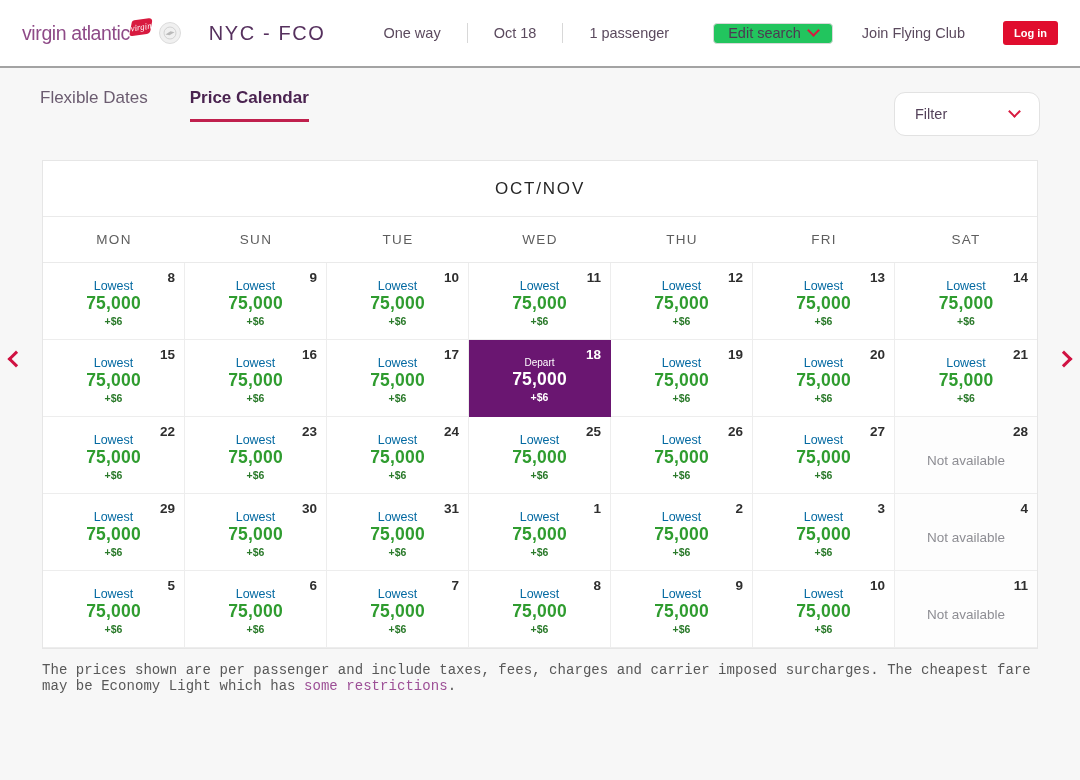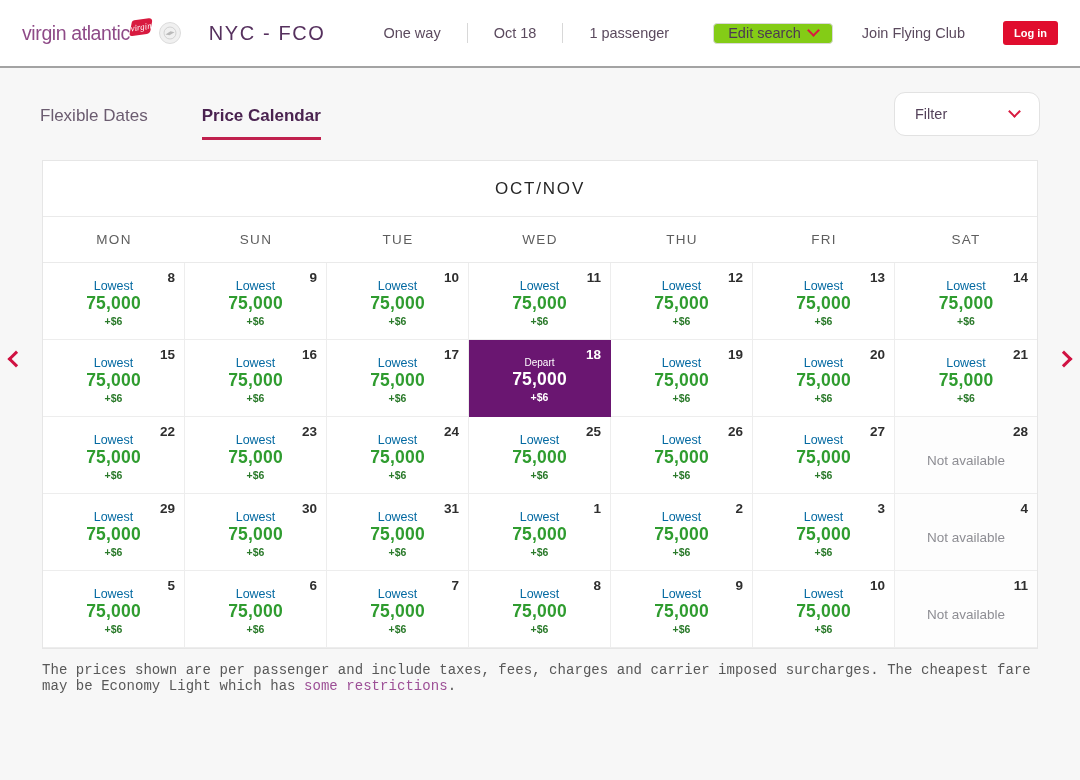--- a/index.html
+++ b/index.html
@@ -113,21 +113,21 @@
     height: 20px;
     background: #d8d8d8;
   }
 
   .edit-search-btn {
     margin-left: 26px;
     height: 21px;
     padding: 0 14px;
     border: 1px solid #d9d9d9;
     border-radius: 4px;
-    background: #84cc16;
+    background: #22c55e;
     font-size: 14.5px;
     color: #4c3a52;
     display: flex;
     align-items: center;
     gap: 8px;
     cursor: pointer;
     font-family: inherit;
     white-space: nowrap;
   }
 
@@ -174,22 +174,22 @@
   .tabs-row {
     height: 92px;
     display: flex;
     align-items: center;
     padding: 0 40px;
     position: relative;
   }
 
   .tabs {
     display: flex;
-    align-items: flex-end;
-    gap: 54px;
+    align-items: flex-start;
+    gap: 42px;
     height: 52px;
   }
 
   .tab {
     font-size: 17px;
     color: #6b5c70;
     cursor: pointer;
     padding-bottom: 11px;
     border-bottom: 3px solid transparent;
     background: none;

